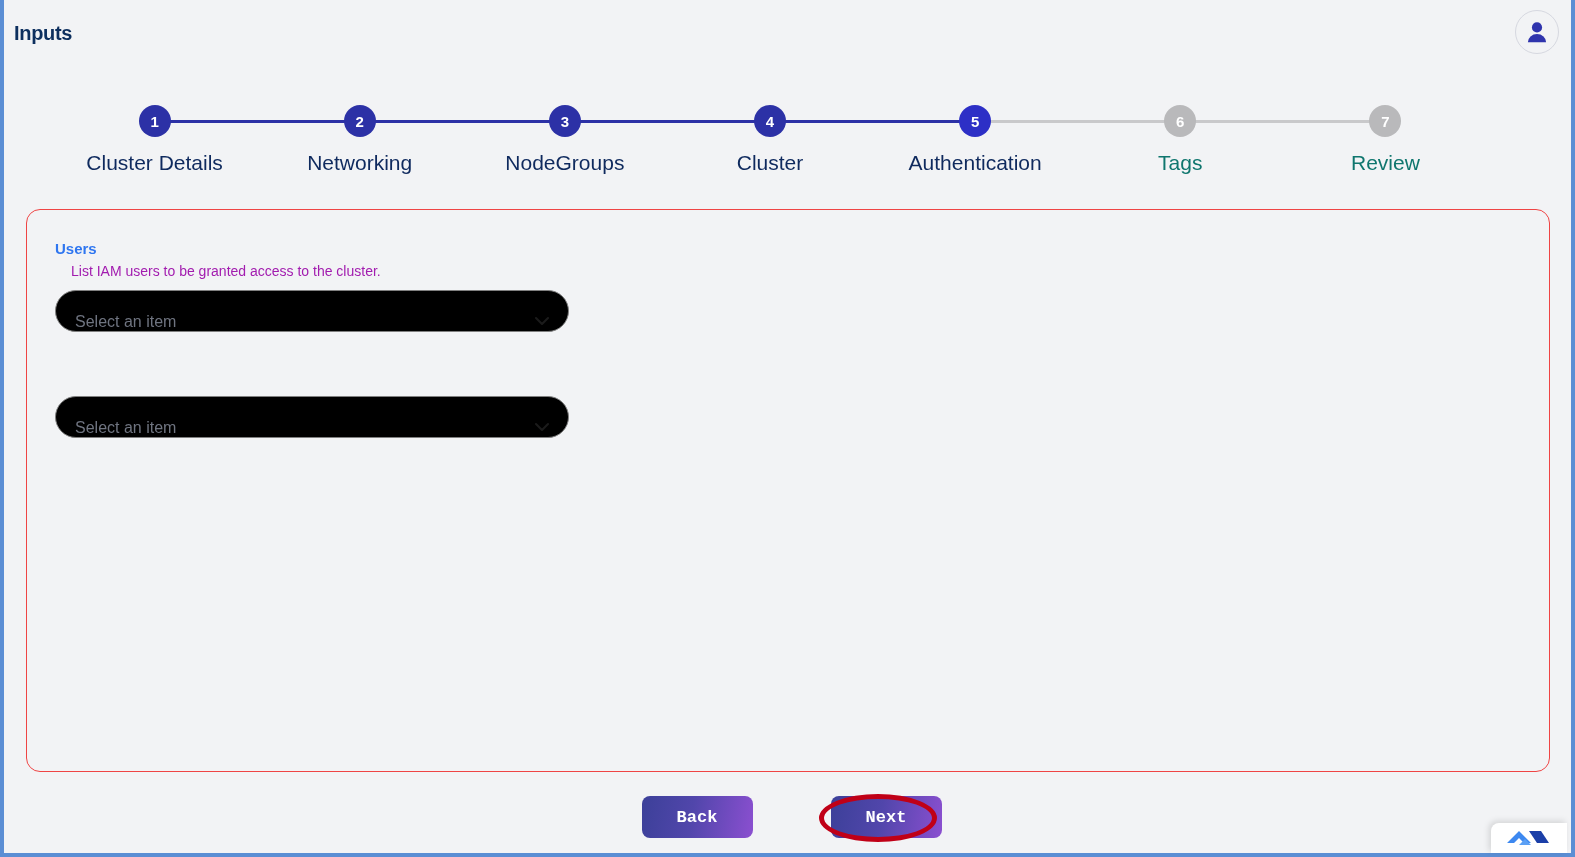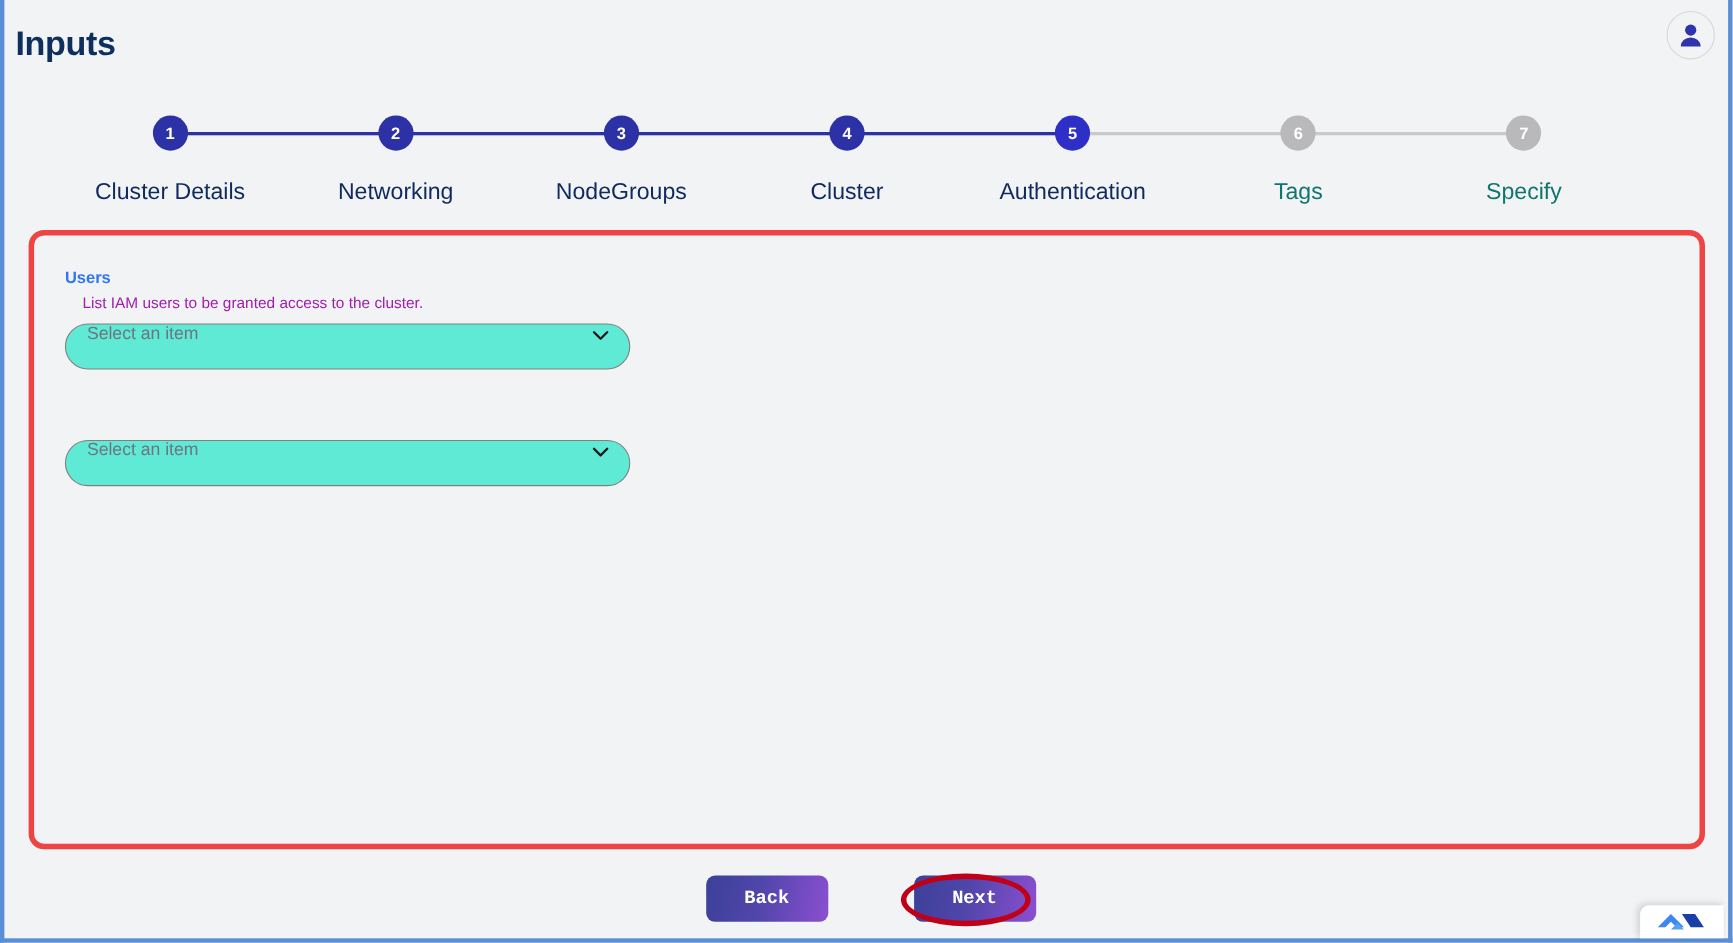--- a/index.html
+++ b/index.html
@@ -24,21 +24,21 @@
     border: 4px solid #5b8ed4;
     border-top: 0;
     background: #f2f3f5;
   }
 
   
   #page-title {
     position: absolute;
     left: 10px;
     top: 22px;
-    font-size: 31px;
+    font-size: 20px;
     font-weight: bold;
     color: #0d2f5e;
     letter-spacing: -0.3px;
   }
 
   #avatar {
     position: absolute;
     right: 12px;
     top: 10px;
     width: 44px;
@@ -93,36 +93,36 @@
     width: 100%;
     height: 3px;
     background: #2c31a6;
     z-index: 1;
   }
   .step.inactive .step-connector,
   .step.pre-inactive .step-connector { background: #c9c9cb; }
   .step:last-child .step-connector { display: none; }
 
   .step-label {
-    margin-top: 26px;
+    margin-top: 14px;
     font-size: 21px;
     color: #0f2a5e;
     white-space: nowrap;
   }
   .step.current .step-label { font-weight: normal; }
   .step.inactive .step-label { color: #0f766e; }
 
   
   #form-card {
     position: absolute;
     left: 22px;
     top: 209px;
     width: 1524px;
     height: 563px;
-    border: 5px solid #ef4444;
+    border: 1px solid #ef4444;
     border-radius: 14px;
     background: #f2f3f5;
     padding-left: 40px;
   }
 
   .field-group { position: absolute; left: 28px; }
   #field-users { top: 30px; }
   #field-roles { top: 186px; }
 
   .field-label {
@@ -137,23 +137,23 @@
     color: #a21caf;
     margin-bottom: 11px;
     margin-left: 16px;
   }
 
   .select-box {
     width: 514px;
     height: 42px;
     border: 1px solid #808080;
     border-radius: 21px;
-    background: #5eead4;
-    display: flex;
-    align-items: flex-start;
+    background: #000000;
+    display: flex;
+    align-items: flex-end;
     padding: 0 16px 0 19px;
     cursor: pointer;
   }
 
   .select-value {
     flex: 1;
     font-size: 16px;
     color: #6f7480;
   }
 
@@ -256,21 +256,21 @@
 
     <div class="step inactive">
       <div class="step-connector"></div>
       <div class="step-circle">6</div>
       <div class="step-label">Tags</div>
     </div>
 
     <div class="step inactive">
 
       <div class="step-circle">7</div>
-      <div class="step-label">Specify</div>
+      <div class="step-label">Review</div>
     </div>
 
   </div>
 
   <div id="form-card">
 
     <div class="field-group" id="field-users">
       <div class="field-label">Users</div>
       <div class="field-help">List IAM users to be granted access to the cluster.</div>
       <div class="select-box">

